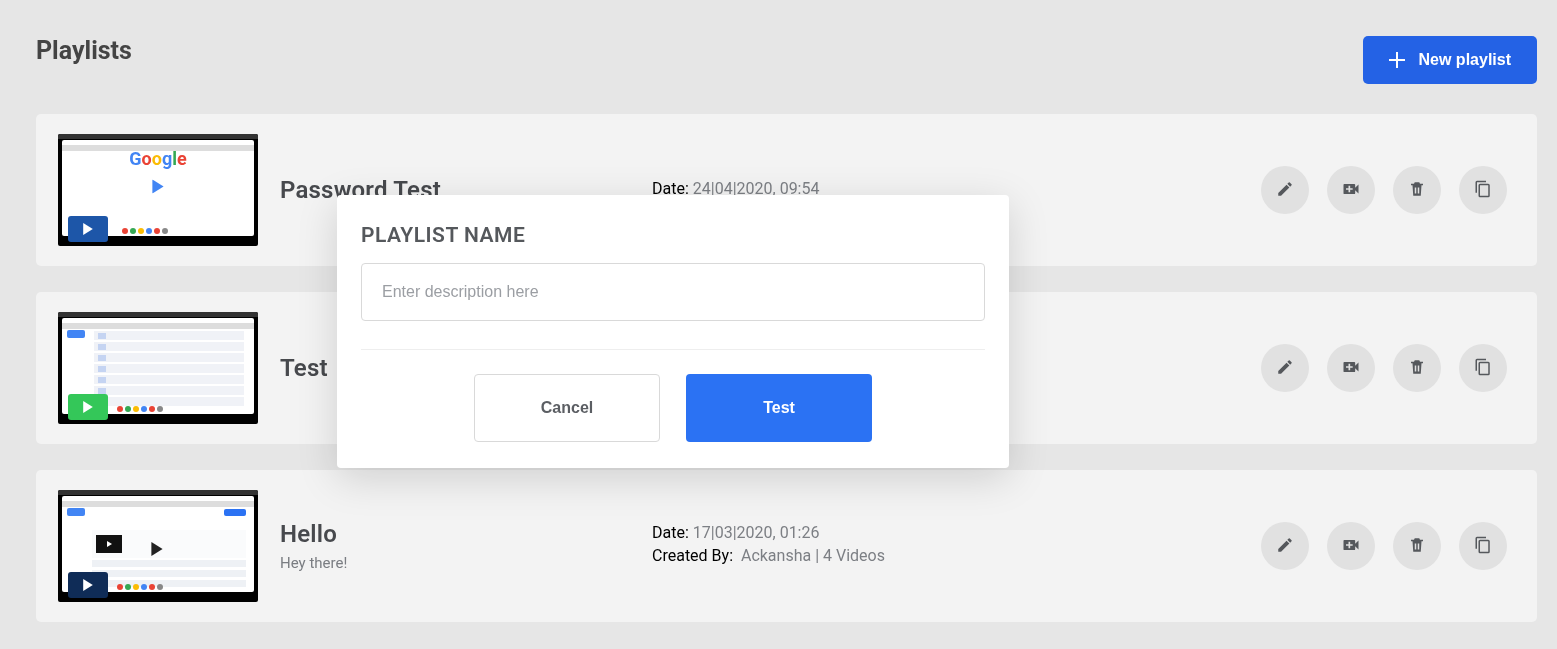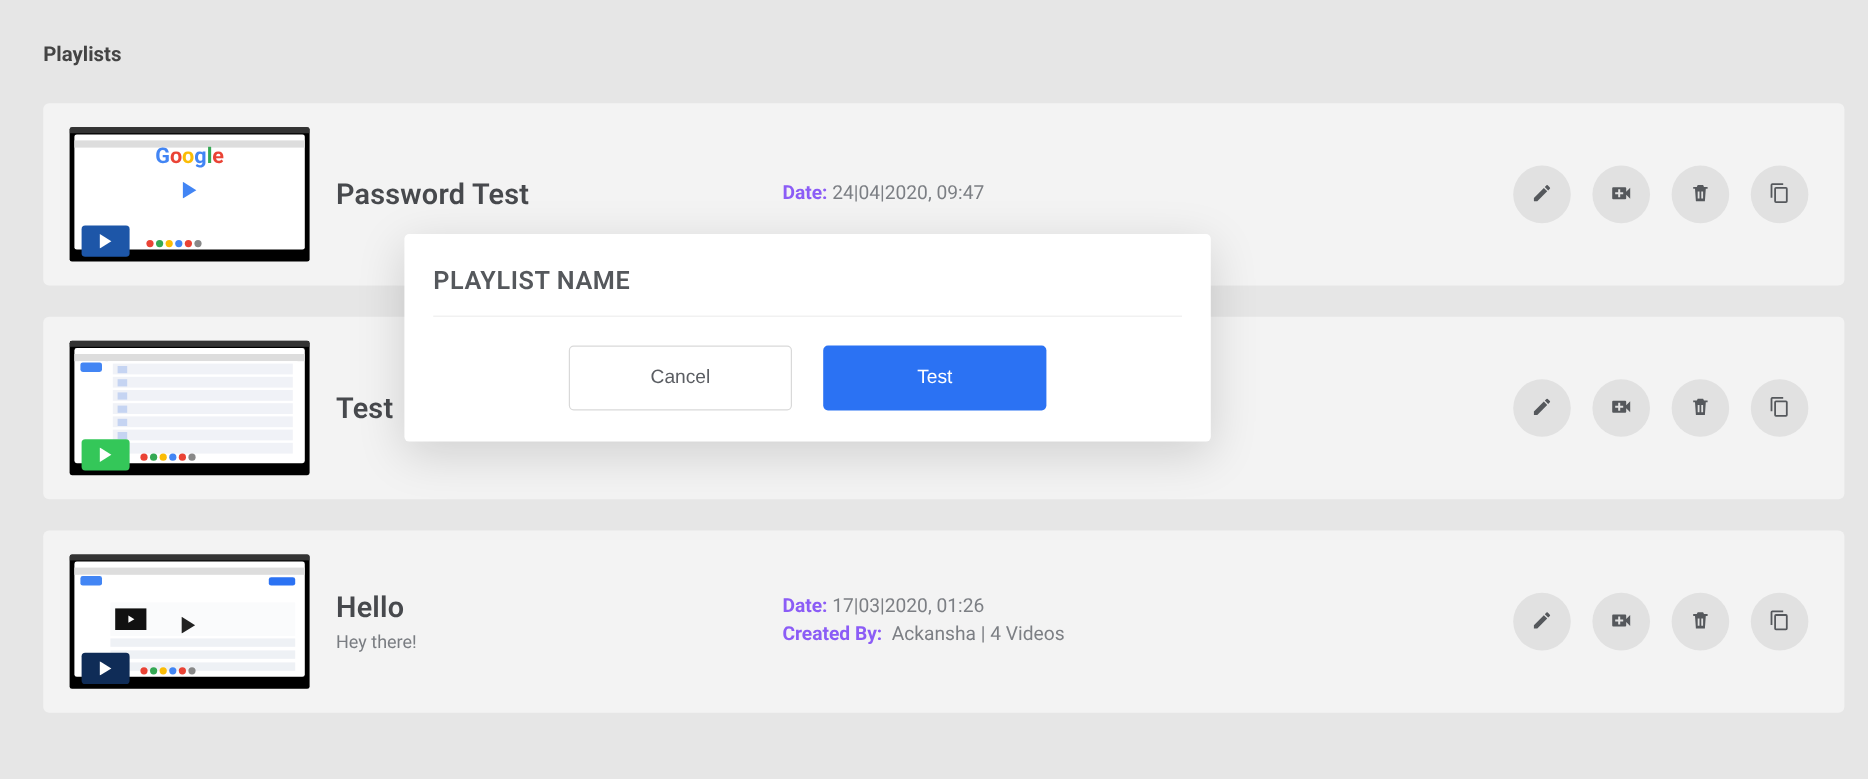--- a/index.html
+++ b/index.html
@@ -14,21 +14,21 @@
 .page {
   padding: 36px 20px 0 36px;
 }
 .header-row {
   display: flex;
   justify-content: space-between;
   align-items: flex-start;
   margin-bottom: 30px;
 }
 .page-title {
-  font-size: 17px;
+  font-size: 25px;
   font-weight: 700;
   color: #444;
 }
 .new-playlist-btn {
   background: #2462e5;
   color: #fff;
   font-size: 16px;
   font-weight: 600;
   border: none;
   border-radius: 5px;
@@ -100,22 +100,22 @@
 }
 .meta-col {
   flex: 1;
 }
 .meta-line {
   font-size: 16px;
   color: #7c7f84;
   margin-bottom: 4px;
 }
 .meta-line .label {
-  font-weight: 700;
-  color: #8b5cf6;
+  font-weight: 400;
+  color: #000000;
 }
 .actions-col {
   display: flex;
   gap: 18px;
   flex-shrink: 0;
 }
 .action-btn {
   width: 48px;
   height: 48px;
   border-radius: 50%;
@@ -163,24 +163,24 @@
   margin: 4px 0 24px 0;
 }
 .modal-actions {
   display: flex;
   justify-content: center;
   gap: 26px;
   margin-bottom: 4px;
 }
 .modal-btn {
   width: 186px;
-  height: 54px;
+  height: 68px;
   border-radius: 4px;
   font-size: 16px;
-  font-weight: 400;
+  font-weight: 700;
   cursor: pointer;
 }
 .cancel-btn {
   background: #fff;
   color: #5b5e63;
   border: 1px solid #d9d9d9;
 }
 .next-btn {
   background: #2b72f3;
   color: #fff;
@@ -224,20 +224,28 @@
 .thumb-list-rows div{ height:7px; background:#eef1f5; margin-bottom:3px;}
 .thumb3-play{ position:absolute; top:45px; left:88px; }
 .thumb3-play svg{ fill:#222; }
 </style>
 </head>
 <body>
 
 <div class="page">
   <div class="header-row">
     <div class="page-title">Playlists</div>
+    <button class="new-playlist-btn">
+      <span class="plus-icon">
+        <svg width="16" height="16" viewBox="0 0 16 16">
+            <path d="M7 0h2v7h7v2H9v7H7V9H0V7h7V0z" fill="#fff"></path>
+          </svg>
+      </span>
+      <span>New playlist</span>
+    </button>
   </div>
 
   <div class="playlist-card">
     <div class="thumb">
       <div class="thumb-topbar"></div>
       <div class="thumb-inner">
         <div class="thumb-addr"></div>
         <div class="thumb-google"><span>G</span><span>o</span><span>o</span><span>g</span><span>l</span><span>e</span></div>
         <div class="thumb-center-play"><svg width="14" height="14" viewBox="0 0 10 10">
               <path d="M1 0l8 5-8 5z"></path>
@@ -256,21 +264,21 @@
             <path d="M1 0l8 5-8 5z"></path>
           </svg>
       </div>
     </div>
     <div class="title-col">
       <div class="playlist-title">Password Test</div>
     </div>
     <div class="meta-col">
       <div class="meta-line">
         <span class="label">Date:</span>
-        <span>24|04|2020, 09:47</span>
+        <span>24|04|2020, 09:54</span>
       </div>
     </div>
     <div class="actions-col">
       <button class="action-btn">
           <span><svg width="18" height="18" viewBox="0 0 24 24">
               <path d="M3 17.25V21h3.75l11.06-11.06-3.75-3.75L3 17.25zM20.71 7.04a1 1 0 000-1.41l-2.34-2.34a1 1 0 00-1.41 0l-1.83 1.83 3.75 3.75 1.83-1.83z"></path>
             </svg></span>
         </button>
       <button class="action-btn">
           <span><svg width="20" height="20" viewBox="0 0 24 24">
@@ -418,18 +426,19 @@
           <span><svg width="18" height="18" viewBox="0 0 24 24">
               <path d="M16 1H4a2 2 0 00-2 2v14h2V3h12V1zm3 4H8a2 2 0 00-2 2v14a2 2 0 002 2h11a2 2 0 002-2V7a2 2 0 00-2-2zm0 16H8V7h11v14z"></path>
             </svg></span>
         </button>
     </div>
   </div>
 </div>
 
 <div class="modal">
   <div class="modal-label">PLAYLIST NAME</div>
+  <input class="modal-input" type="text" placeholder="Enter description here" style="">
   <hr class="modal-divider">
   <div class="modal-actions">
     <button class="modal-btn cancel-btn">Cancel</button>
     <button class="modal-btn next-btn">Test</button>
   </div>
 </div>
 
 </body></html>

